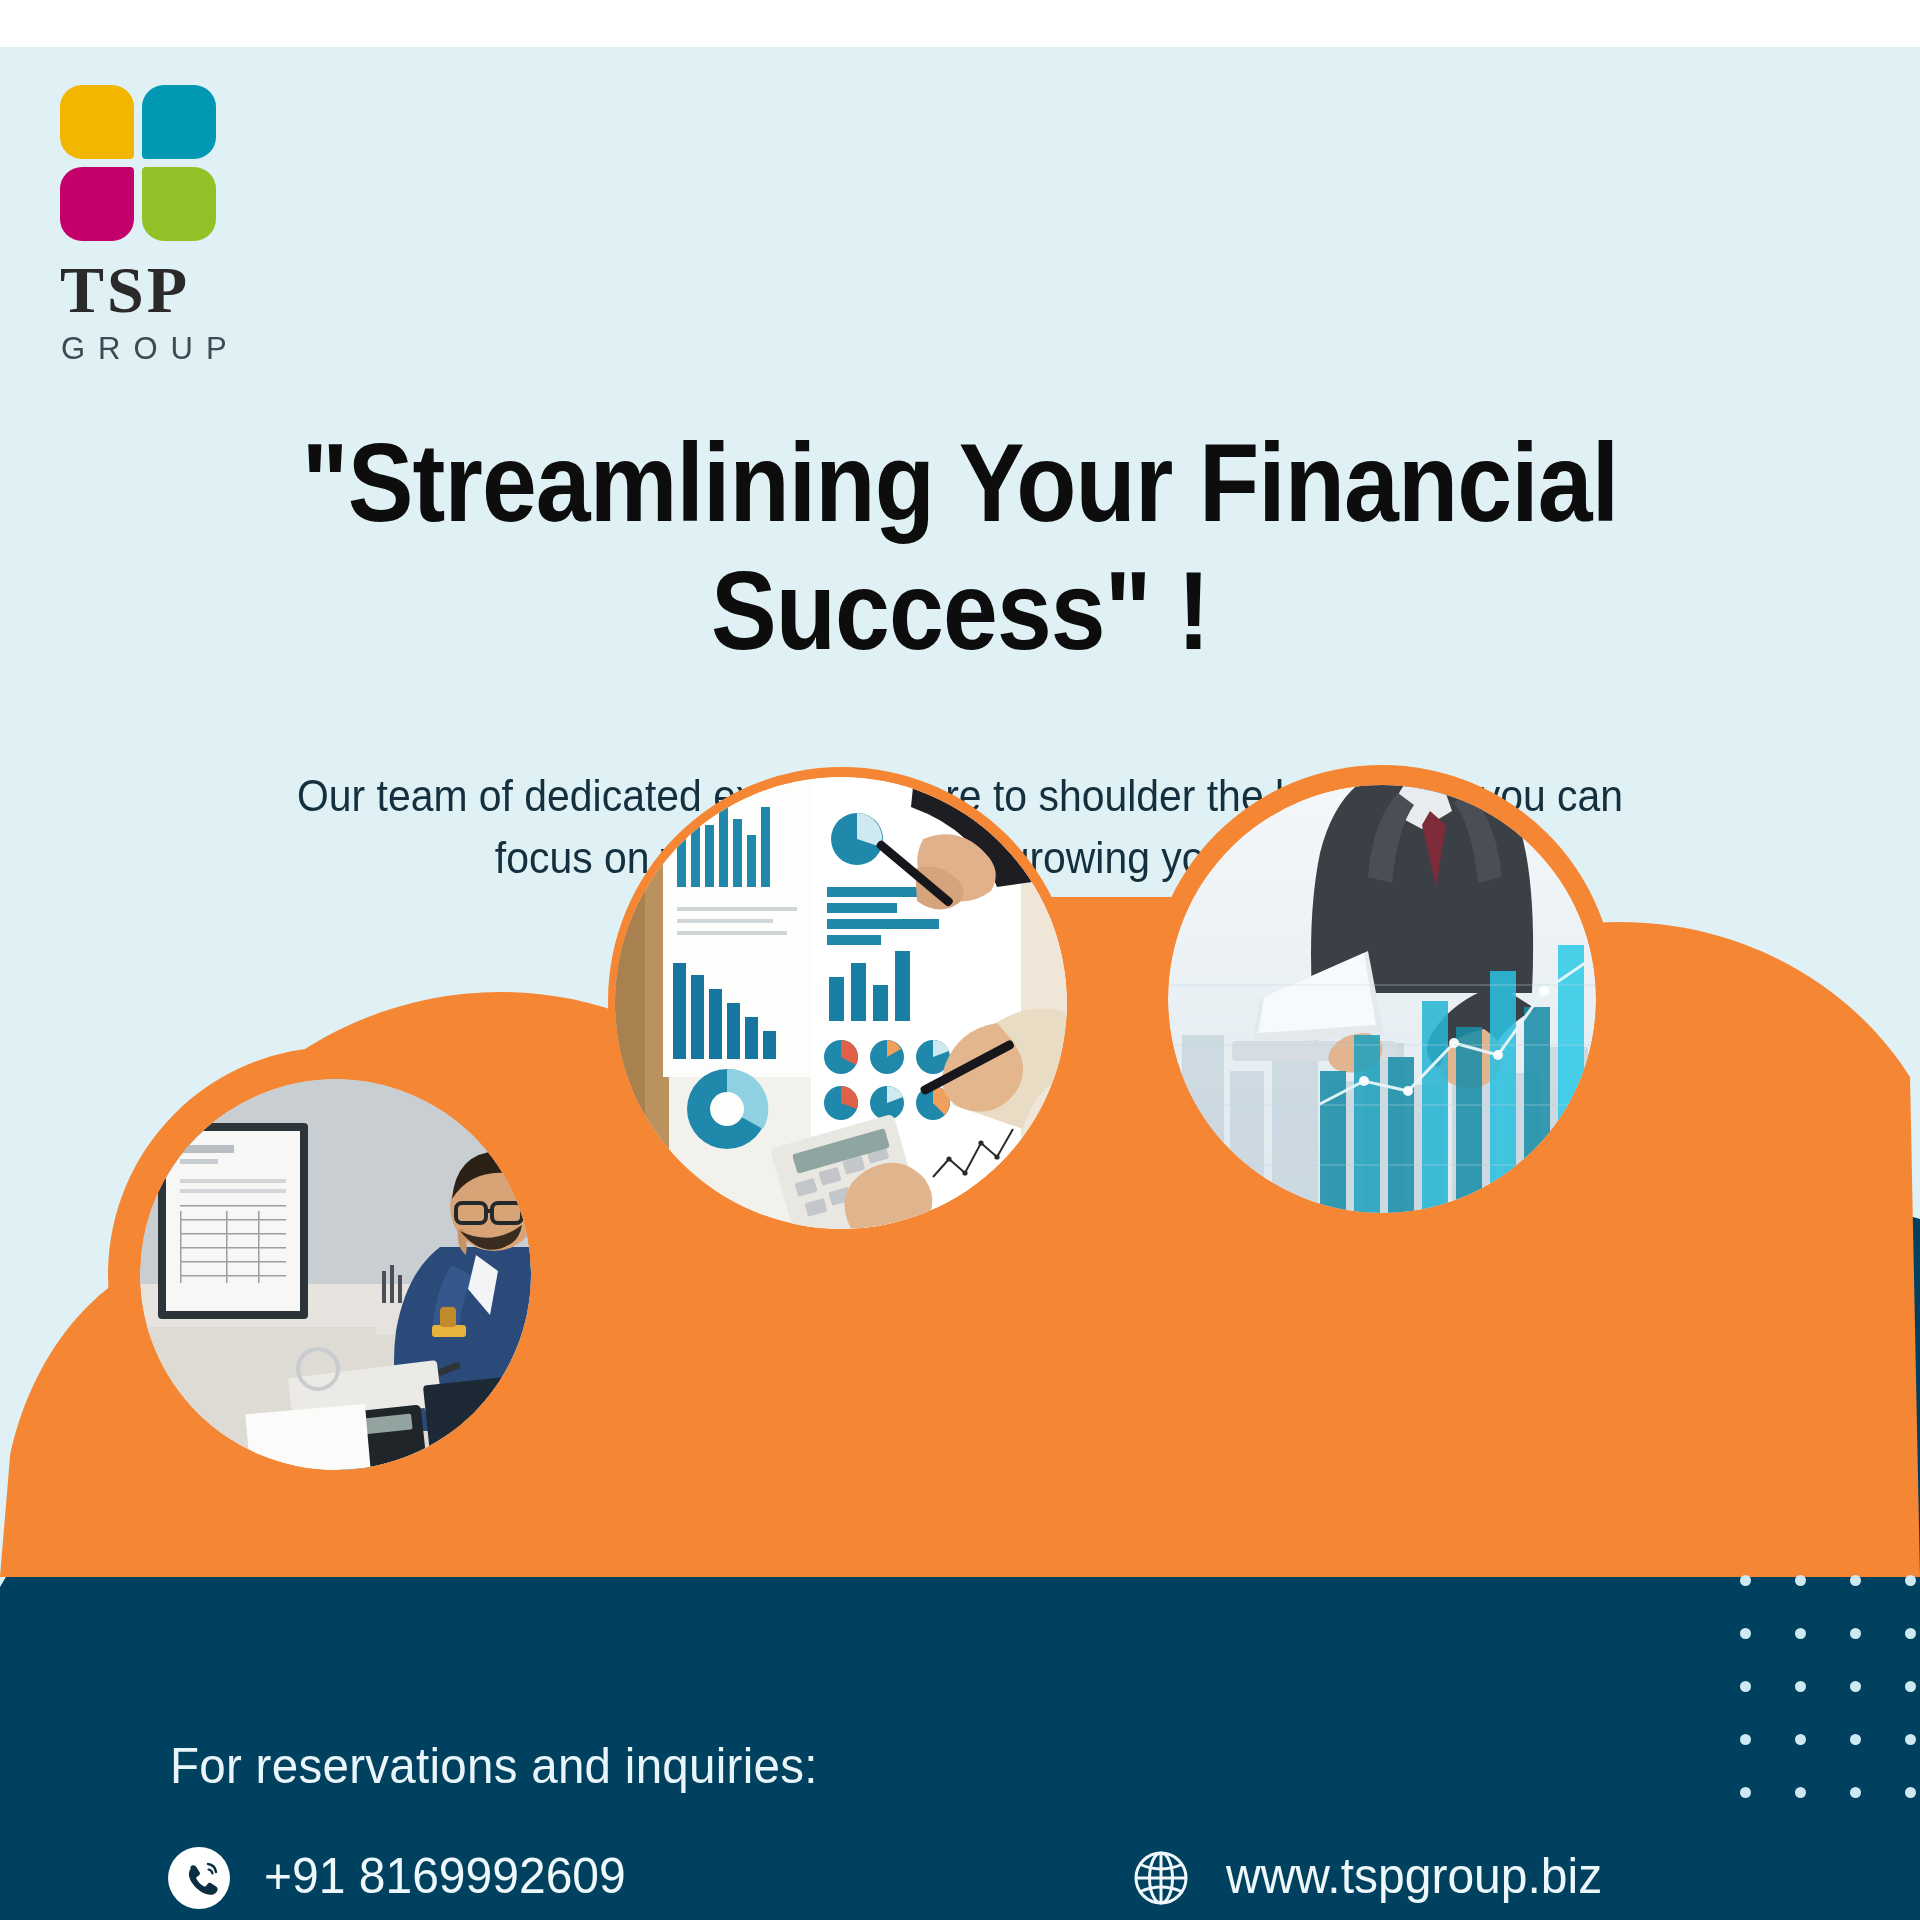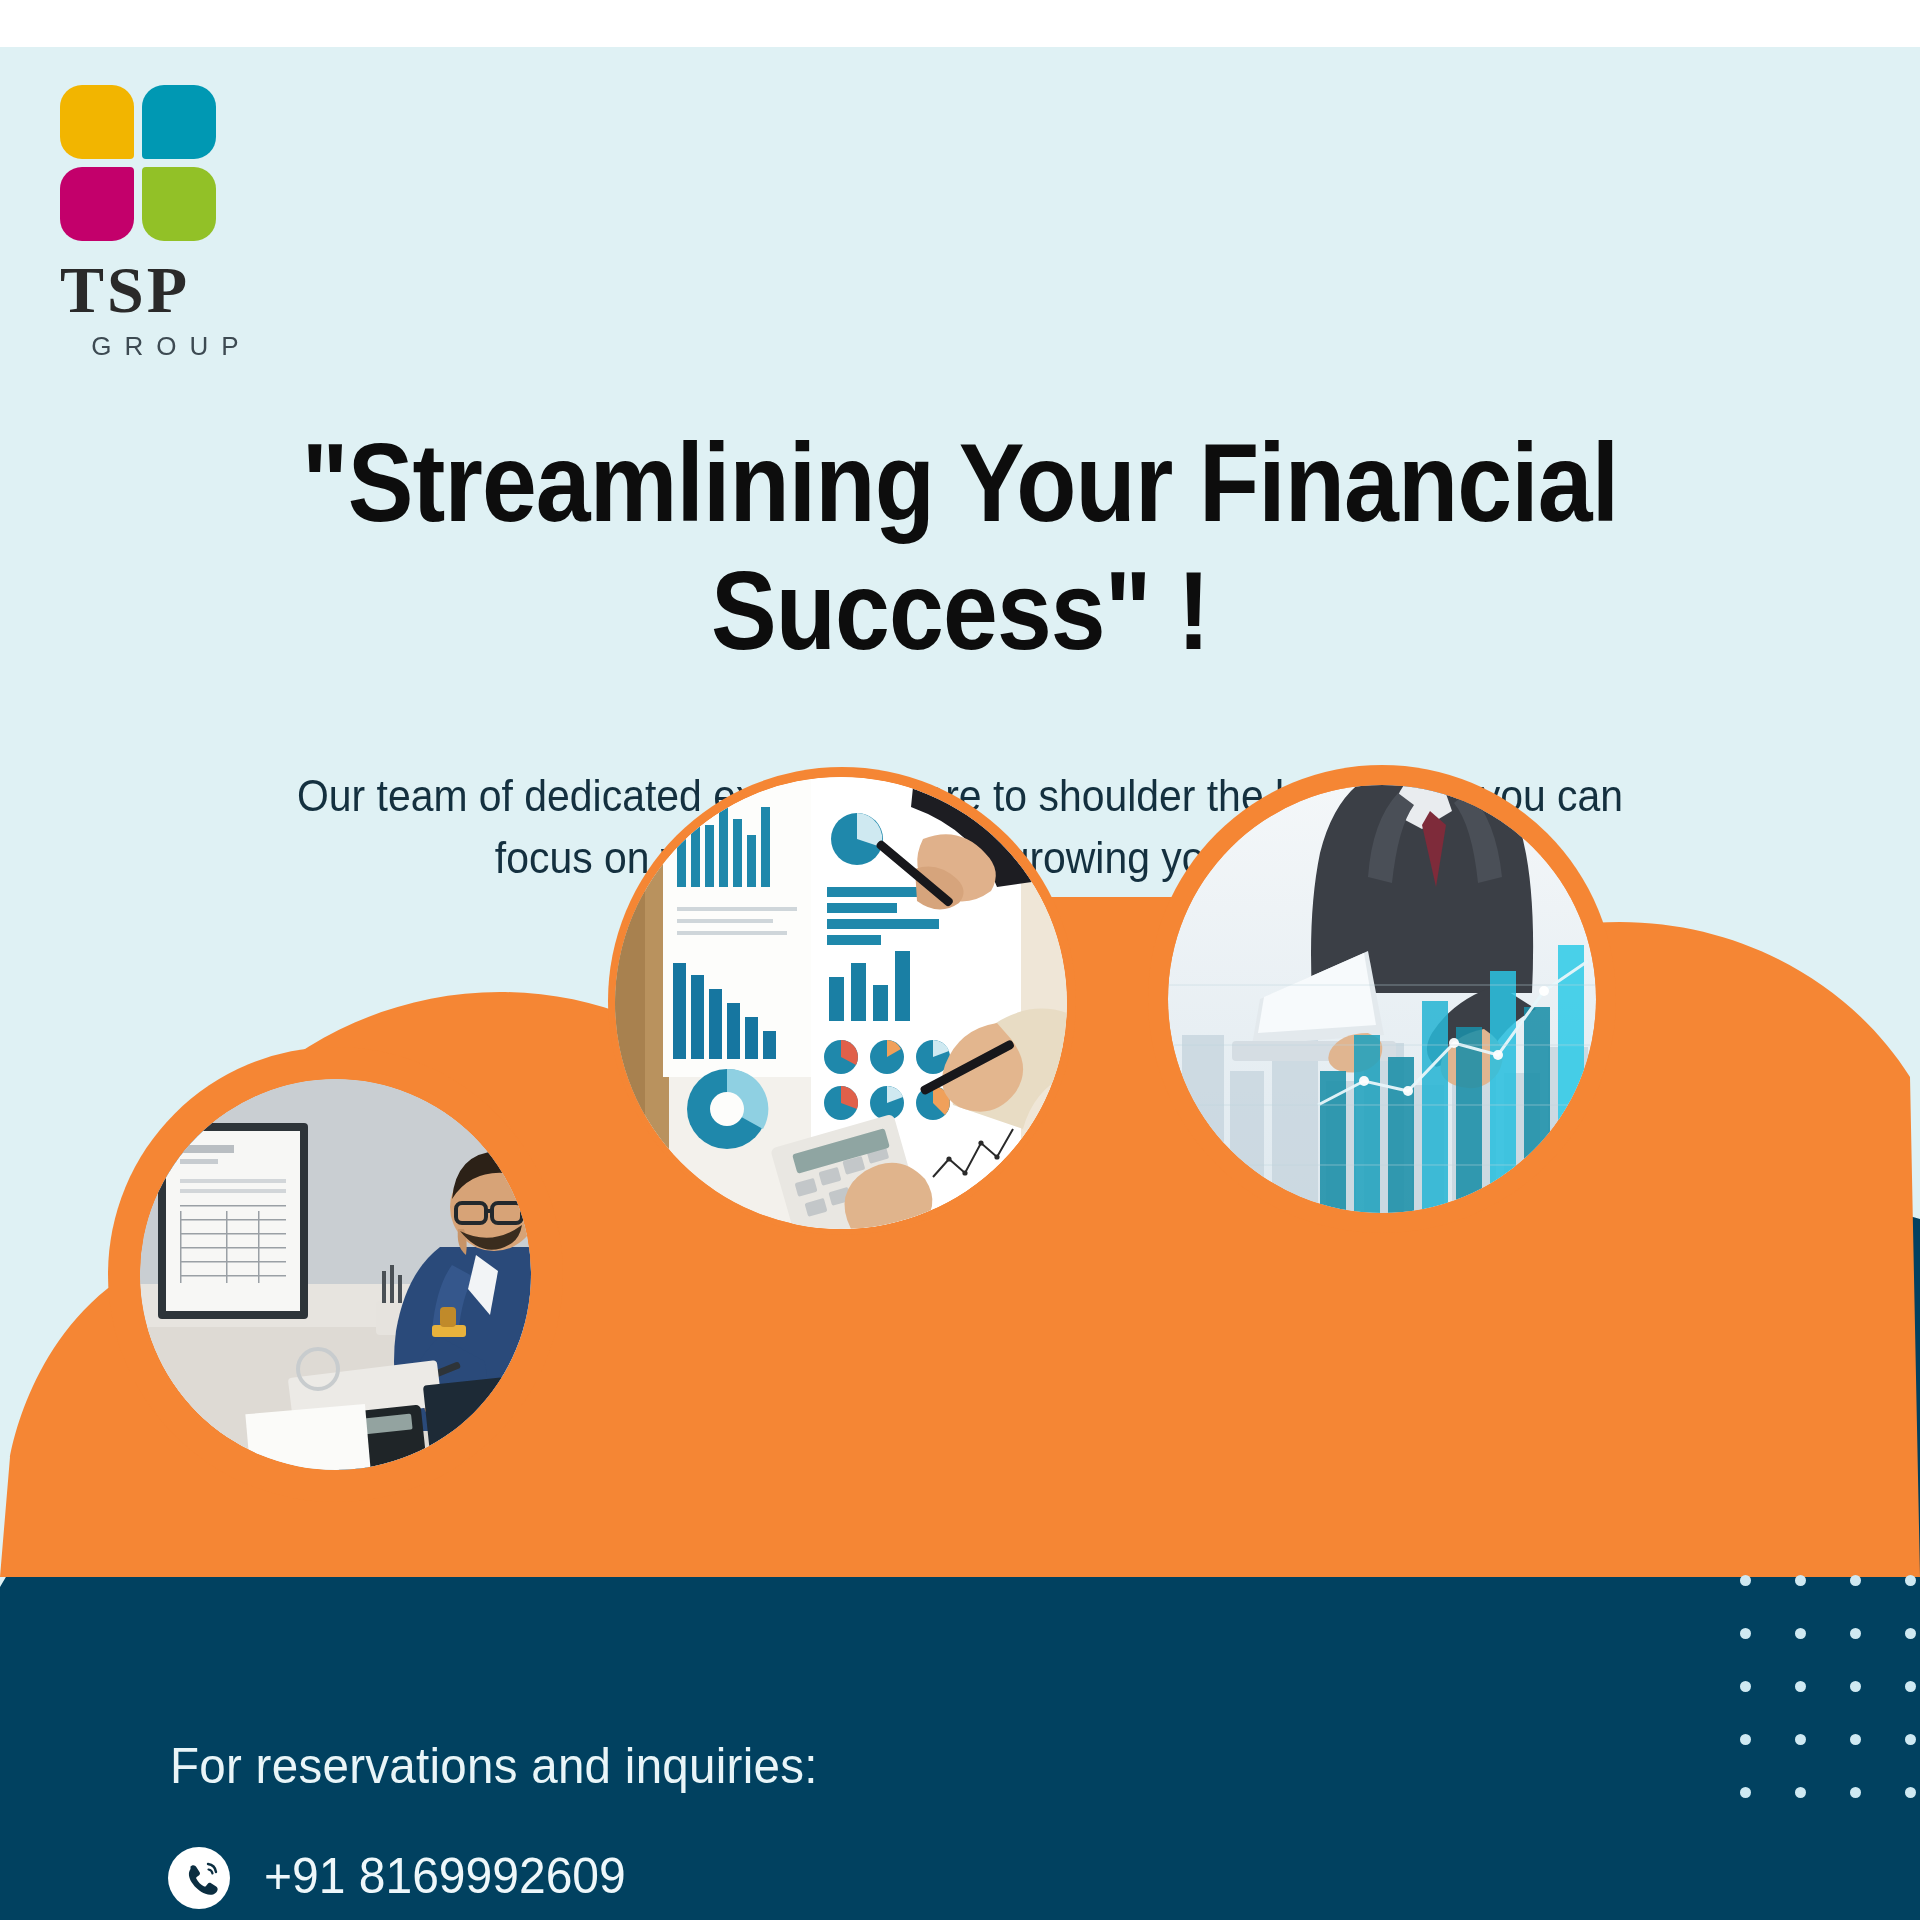--- a/index.html
+++ b/index.html
@@ -20,22 +20,22 @@
   .petal{position:absolute;width:74px;height:74px;}
   .p-tl{left:0;top:0;background:#f2b500;border-radius:22px 22px 4px 22px;}
   .p-tr{left:82px;top:0;background:#0098b3;border-radius:22px 22px 22px 4px;}
   .p-bl{left:0;top:82px;background:#c3006b;border-radius:22px 4px 22px 22px;}
   .p-br{left:82px;top:82px;background:#92c127;border-radius:4px 22px 22px 22px;}
   .logo-tsp{
     font-family:"Liberation Serif",serif;font-weight:bold;font-size:66px;
     color:#2a2a2a;letter-spacing:3px;margin-top:12px;margin-left:8px;line-height:1;
   }
   .logo-group{
-    font-family:"Liberation Sans",sans-serif;font-weight:400;font-size:26px;
-    color:#3d4a52;letter-spacing:13px;margin-top:10px;margin-left:9px;line-height:1;text-align:center;
+    font-family:"Liberation Sans",sans-serif;font-weight:400;font-size:31px;
+    color:#3d4a52;letter-spacing:13px;margin-top:10px;margin-left:9px;line-height:1;
   }
 
   
   #headline{
     position:absolute;left:180px;top:372px;width:1560px;text-align:center;
     font-family:"Liberation Sans Narrow","Liberation Sans",sans-serif;
     font-weight:bold;font-size:112px;line-height:1.14;color:#0d0d0d;
     letter-spacing:-1px;transform:scaleX(0.88);transform-origin:center top;
   }
   
@@ -426,14 +426,25 @@
       <path d="M22.5 19.5 c2.6 -2.2 4.6 -1.2 5.8 0.6 l3.2 4.8 c0.9 1.4 0.5 2.6 -0.7 3.5 l-2.1 1.6
                c-0.6 0.5 -0.7 1 -0.3 1.8 c1.6 3.3 4.4 6.1 7.8 7.6 c0.8 0.4 1.3 0.2 1.8 -0.4 l1.6 -2.1
                c0.9 -1.2 2.1 -1.6 3.5 -0.7 l4.7 3.1 c1.9 1.3 2.8 3.3 0.6 5.9 c-2.2 2.6 -6.4 3.4 -11 1.6
                c-5.2 -2 -10.3 -6.3 -13.6 -11.4 c-3.2 -5 -3.9 -10 -1.3 -13.5 Z" fill="#0b2e41"></path>
       <path d="M40 17 c4.4 0.6 7.4 3.6 8 8" fill="none" stroke="#0b2e41" stroke-width="2.4" stroke-linecap="round"></path>
       <path d="M40.5 22.5 c2.2 0.4 3.6 1.8 4 4" fill="none" stroke="#0b2e41" stroke-width="2.2" stroke-linecap="round"></path>
     </svg>
     <span class="txt">+91 8169992609</span>
   </div>
 
+  <div class="contact" id="contact-web">
+    <svg class="ico" viewBox="0 0 62 62">
+      <circle cx="31" cy="31" r="25" fill="none" stroke="#eef7fa" stroke-width="3"></circle>
+      <ellipse cx="31" cy="31" rx="11.5" ry="25" fill="none" stroke="#eef7fa" stroke-width="3"></ellipse>
+      <line x1="6" y1="31" x2="56" y2="31" stroke="#eef7fa" stroke-width="3"></line>
+      <path d="M10.5 17.5 q20.5 9 41 0" fill="none" stroke="#eef7fa" stroke-width="3"></path>
+      <path d="M10.5 44.5 q20.5 -9 41 0" fill="none" stroke="#eef7fa" stroke-width="3"></path>
+      <line x1="31" y1="6" x2="31" y2="56" stroke="#eef7fa" stroke-width="3"></line>
+    </svg>
+    <span class="txt">www.tspgroup.biz</span>
+  </div>
 
 </div>
 
 </body></html>

